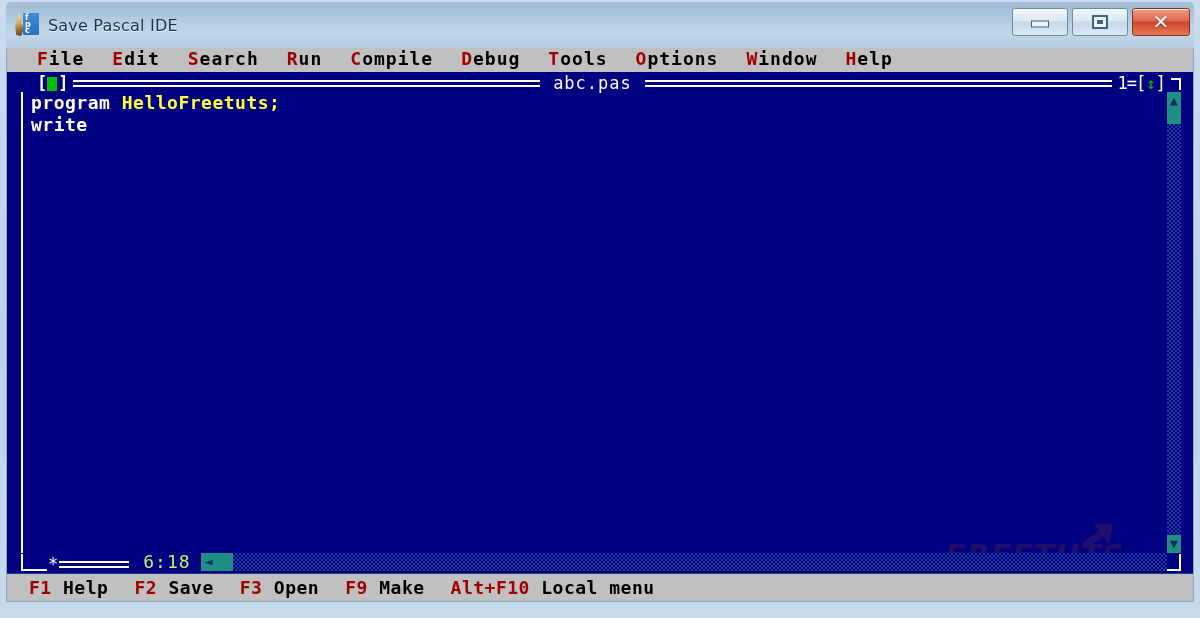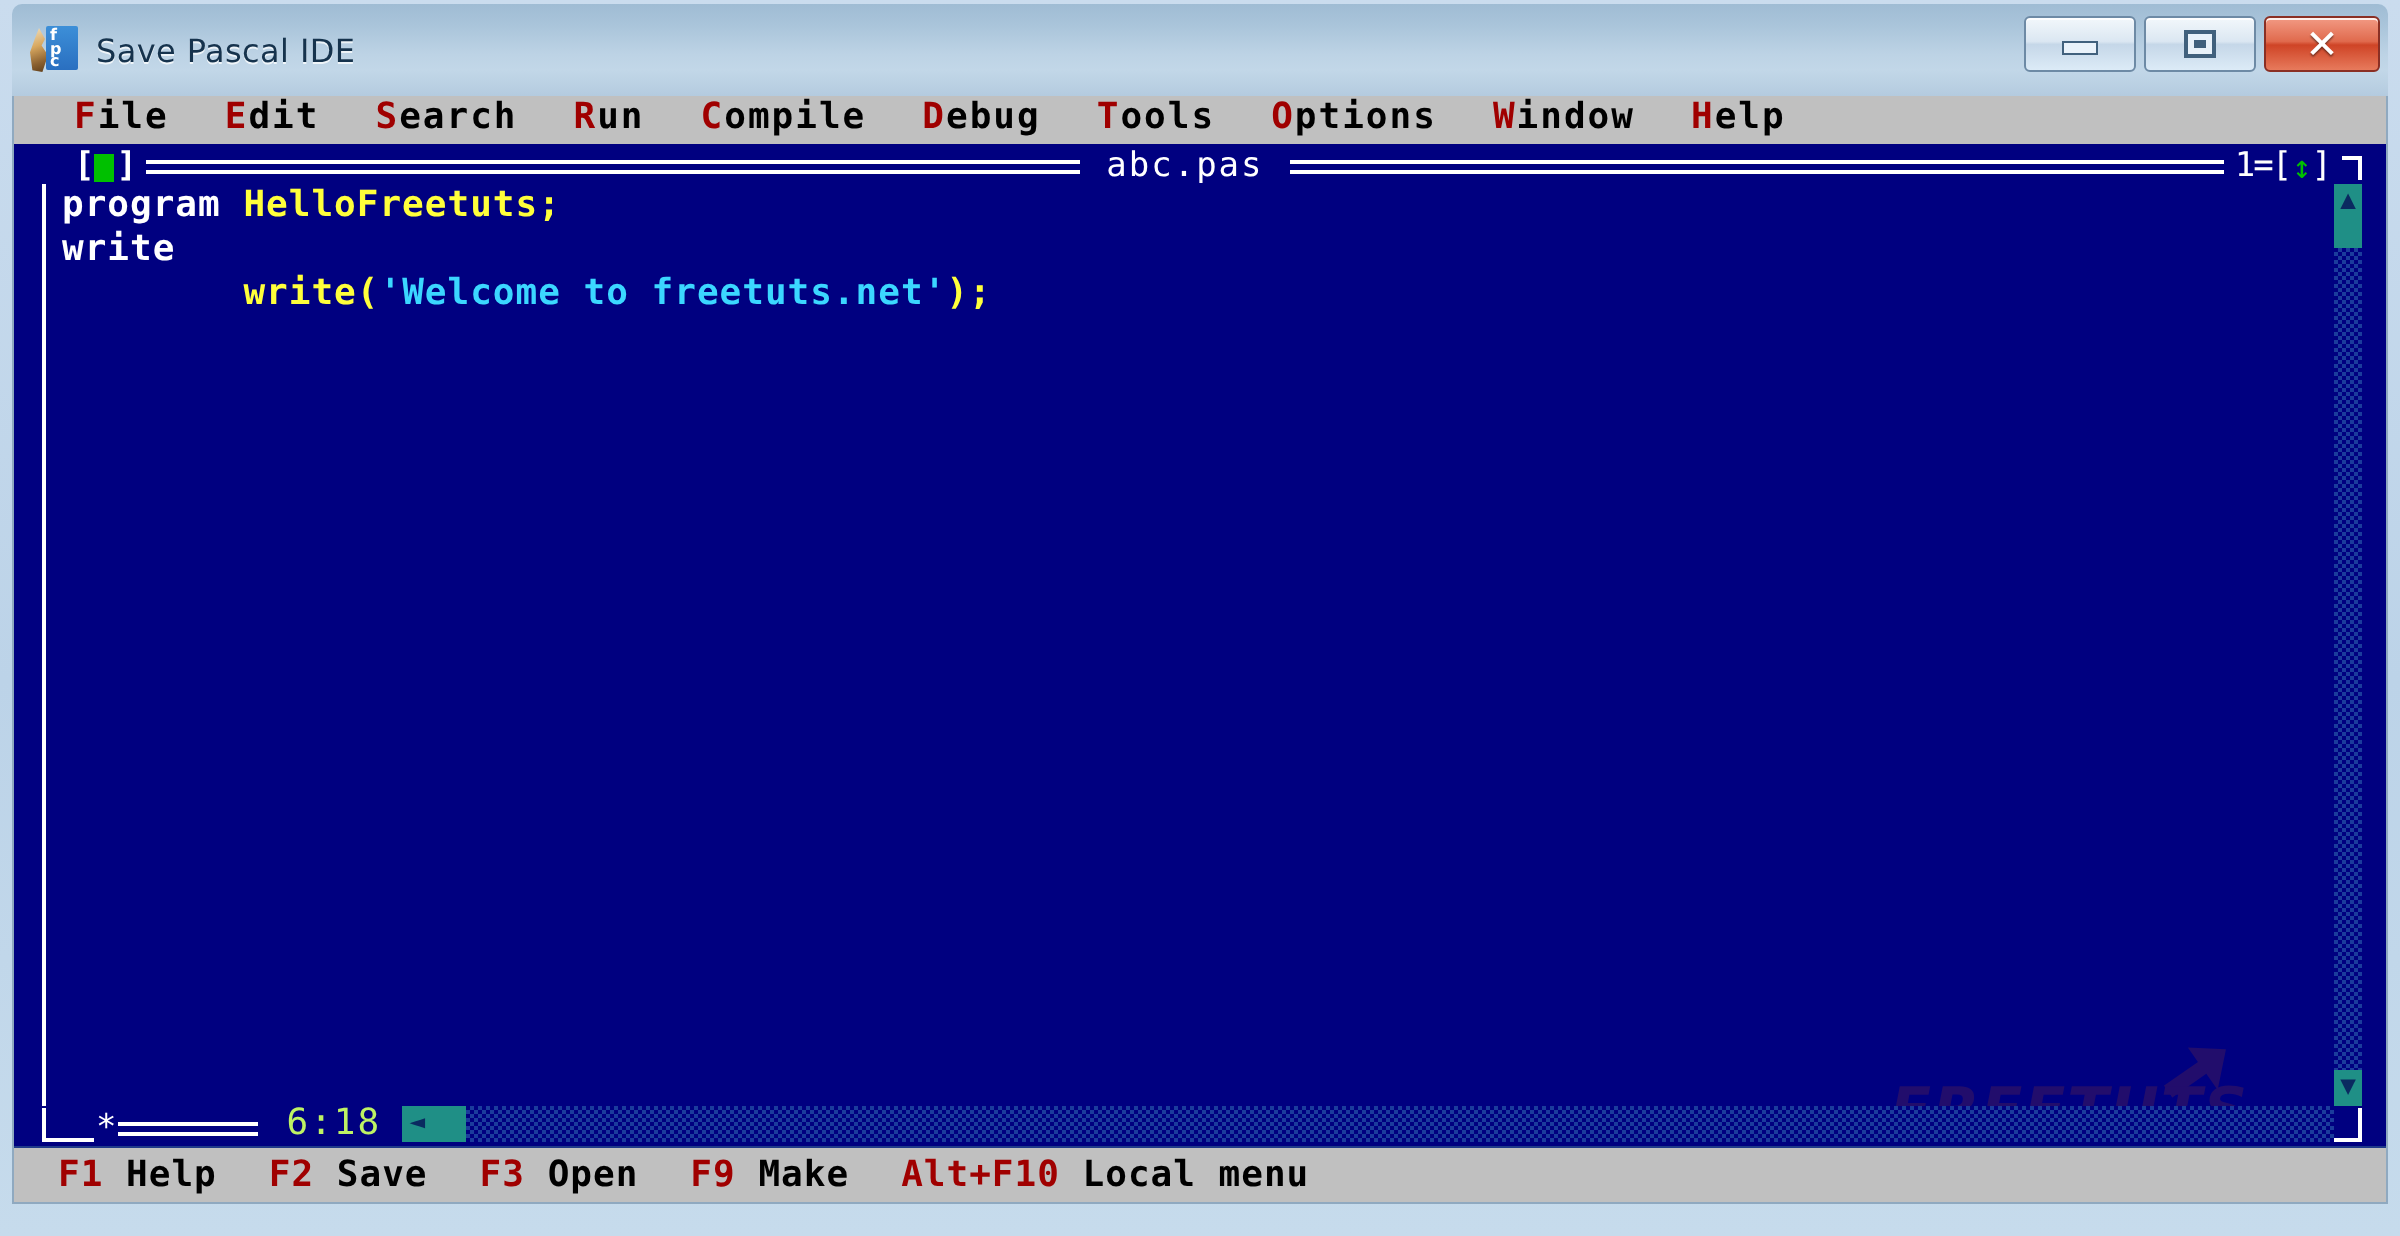--- a/index.html
+++ b/index.html
@@ -471,21 +471,20 @@
             <span>]</span>
         </span>
         <span style="display:inline-block;width:10px;height:12px;border-top:2px solid #ffffff;border-right:2px solid #ffffff;"></span>
       </div>
 
       <div id="editor-body">
         <div id="left-border"></div>
         <div id="code-area">
             <div class="code-line"><span class="tok-kw">program </span><span class="tok-id">HelloFreetuts;</span></div>
             <div class="code-line"><span class="tok-kw">write</span></div>
-            <div class="code-line"><span class="tok-wht">        </span><span class="tok-id">write(</span><span class="tok-str">'Welcome to freetuts.net'</span><span class="tok-pun">);</span></div>
           </div>
         <div id="vscroll">
           <div class="sb-arrow up">▲</div>
           <div id="vthumb"></div>
           <div class="sb-arrow down">▼</div>
         </div>
       </div>
 
       <div id="editor-bottomframe">
         <span id="resize-corner-left"></span>

